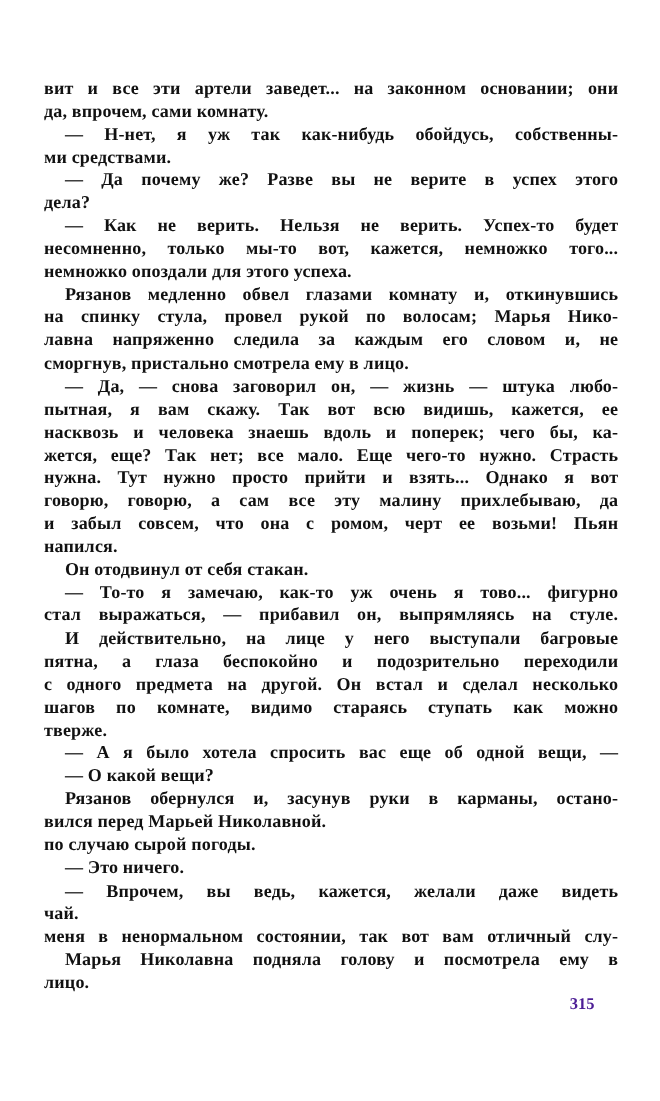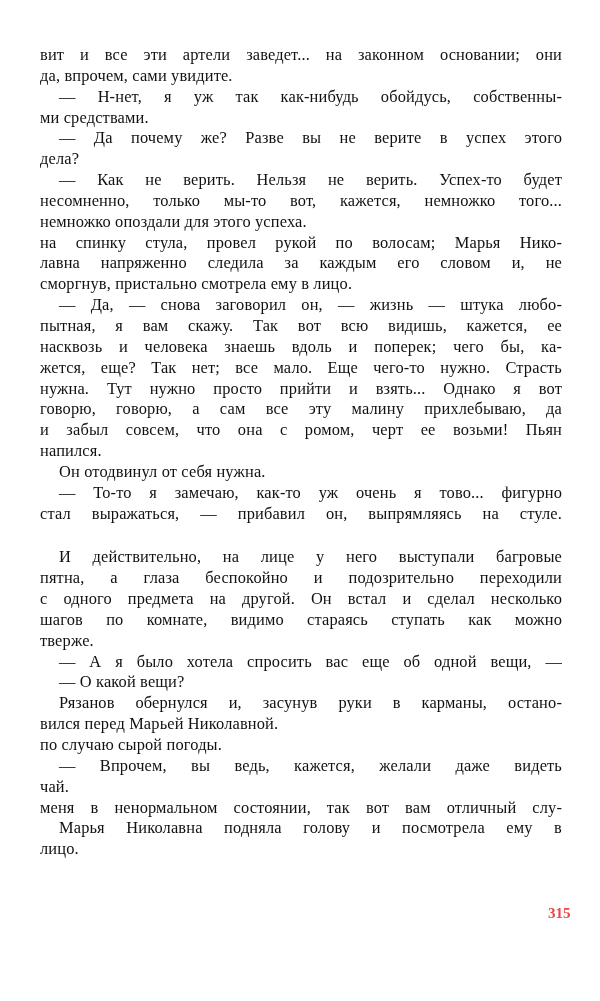--- a/index.html
+++ b/index.html
@@ -9,90 +9,92 @@
   }
   body {
     width: 600px;
     height: 1001px;
     position: relative;
     overflow: hidden;
   }
   .page {
     position: absolute;
     left: 40px;
-    top: 45px;
+    top: 70px;
     width: 522px;
     font-family: "Liberation Serif", "DejaVu Serif", serif;
     font-size: 16.4px;
     line-height: 20.85px;
     color: #111111;
-    font-weight: normal;
+    font-weight: bold;
     letter-spacing: 0.15px;
   }
   .line {
     display: block;
     white-space: nowrap;
     text-align: justify;
     text-align-last: justify;
     height: 20.85px;
     overflow: visible;
   }
   .line.last {
     text-align-last: left;
   }
   .line.indent {
     padding-left: 19px;
   }
   .page-number {
     position: absolute;
-    left: 548px;
+    left: 518px;
     top: 905px;
     font-family: "Liberation Serif", "DejaVu Serif", serif;
     font-size: 15px;
     font-weight: bold;
-    color: #ef4444;
+    color: #4c1d95;
   }
 </style>
 </head>
 <body>
 
 <div class="page">
   <span class="line" style="white-space: normal; text-align-last: justify;">вит и все эти артели заведет... на законном основании; они</span>
-  <span class="line last">да, впрочем, сами увидите.</span>
+  <span class="line last">да, впрочем, сами комнату.</span>
   <span class="line indent" style="white-space: normal; text-align-last: justify;">— Н-нет, я уж так как-нибудь обойдусь, собственны-</span>
   <span class="line last">ми средствами.</span>
   <span class="line indent" style="white-space: normal; text-align-last: justify;">— Да почему же? Разве вы не верите в успех этого</span>
   <span class="line last">дела?</span>
   <span class="line indent" style="white-space: normal; text-align-last: justify;">— Как не верить. Нельзя не верить. Успех-то будет</span>
   <span class="line" style="white-space: normal; text-align-last: justify;">несомненно, только мы-то вот, кажется, немножко того...</span>
   <span class="line last">немножко опоздали для этого успеха.</span>
+  <span class="line indent" style="white-space: normal; text-align-last: justify;">Рязанов медленно обвел глазами комнату и, откинувшись</span>
   <span class="line" style="white-space: normal; text-align-last: justify;">на спинку стула, провел рукой по волосам; Марья Нико-</span>
   <span class="line" style="white-space: normal; text-align-last: justify;">лавна напряженно следила за каждым его словом и, не</span>
   <span class="line last">сморгнув, пристально смотрела ему в лицо.</span>
   <span class="line indent" style="white-space: normal; text-align-last: justify;">— Да, — снова заговорил он, — жизнь — штука любо-</span>
   <span class="line" style="white-space: normal; text-align-last: justify;">пытная, я вам скажу. Так вот всю видишь, кажется, ее</span>
   <span class="line" style="white-space: normal; text-align-last: justify;">насквозь и человека знаешь вдоль и поперек; чего бы, ка-</span>
   <span class="line" style="white-space: normal; text-align-last: justify;">жется, еще? Так нет; все мало. Еще чего-то нужно. Страсть</span>
   <span class="line" style="white-space: normal; text-align-last: justify;">нужна. Тут нужно просто прийти и взять... Однако я вот</span>
   <span class="line" style="white-space: normal; text-align-last: justify;">говорю, говорю, а сам все эту малину прихлебываю, да</span>
   <span class="line" style="white-space: normal; text-align-last: justify;">и забыл совсем, что она с ромом, черт ее возьми! Пьян</span>
   <span class="line last">напился.</span>
-  <span class="line indent last">Он отодвинул от себя нужна.</span>
+  <span class="line indent last">Он отодвинул от себя стакан.</span>
   <span class="line indent" style="white-space: normal; text-align-last: justify;">— То-то я замечаю, как-то уж очень я тово... фигурно</span>
   <span class="line" style="white-space: normal; text-align-last: justify;">стал выражаться, — прибавил он, выпрямляясь на стуле.</span>
-  <span class="line indent" style="white-space: normal; text-align-last: justify; margin-top: 23px;">И действительно, на лице у него выступали багровые</span>
+  <span class="line indent" style="white-space: normal; text-align-last: justify;">И действительно, на лице у него выступали багровые</span>
   <span class="line" style="white-space: normal; text-align-last: justify;">пятна, а глаза беспокойно и подозрительно переходили</span>
   <span class="line" style="white-space: normal; text-align-last: justify;">с одного предмета на другой. Он встал и сделал несколько</span>
   <span class="line" style="white-space: normal; text-align-last: justify;">шагов по комнате, видимо стараясь ступать как можно</span>
   <span class="line last">тверже.</span>
   <span class="line indent" style="white-space: normal; text-align-last: justify;">— А я было хотела спросить вас еще об одной вещи, —</span>
   <span class="line indent last">— О какой вещи?</span>
   <span class="line indent" style="white-space: normal; text-align-last: justify;">Рязанов обернулся и, засунув руки в карманы, остано-</span>
   <span class="line last">вился перед Марьей Николавной.</span>
   <span class="line last">по случаю сырой погоды.</span>
+  <span class="line indent last">— Это ничего.</span>
   <span class="line indent" style="white-space: normal; text-align-last: justify;">— Впрочем, вы ведь, кажется, желали даже видеть</span>
   <span class="line last">чай.</span>
   <span class="line" style="white-space: normal; text-align-last: justify;">меня в ненормальном состоянии, так вот вам отличный слу-</span>
   <span class="line indent" style="white-space: normal; text-align-last: justify;">Марья Николавна подняла голову и посмотрела ему в</span>
   <span class="line last">лицо.</span>
 </div>
 
 <div class="page-number">315</div>
 
 </body></html>

